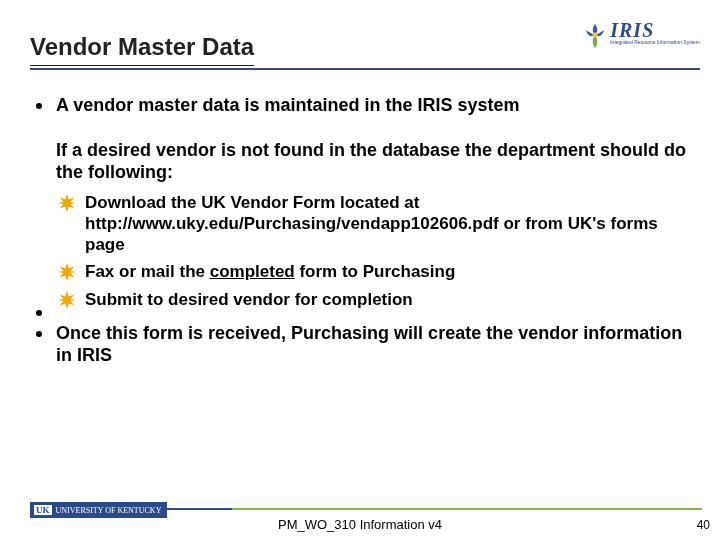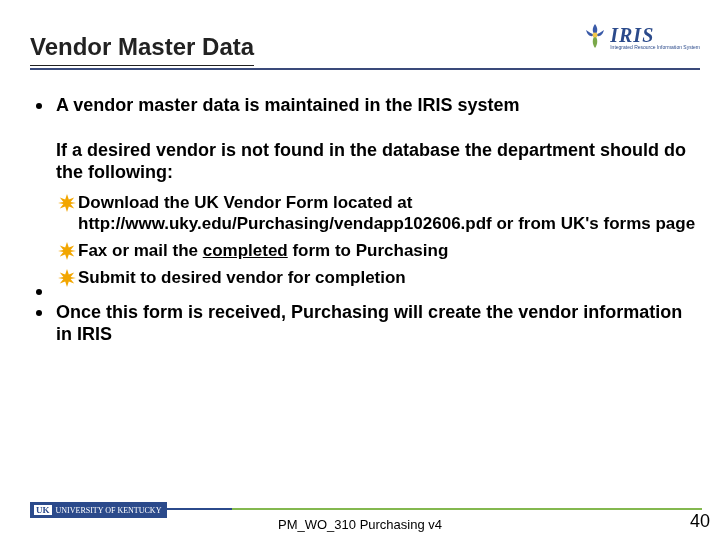--- a/index.html
+++ b/index.html
@@ -30,21 +30,21 @@
   .title {
     font-size: 24px;
     font-weight: bold;
     color: #222;
     border-bottom: 1px solid #222;
     display: inline-block;
     padding-bottom: 4px;
   }
   .logo-box {
     display: flex;
-    align-items: flex-end;
+    align-items: flex-start;
     gap: 0;
     margin-bottom: 16px;
   }
   .iris-flower {
     width: 30px;
     height: 30px;
     position: relative;
   }
   .iris-text {
     display: flex;
@@ -87,20 +87,21 @@
   }
   .sub-list {
     margin-top: 8px;
     margin-left: 2px;
   }
   .sub-row {
     display: flex;
     align-items: flex-start;
     margin-bottom: 6px;
     font-size: 17px;
+    gap: 7px;
   }
   .burst {
     width: 18px;
     height: 18px;
     flex: 0 0 auto;
     margin-top: 2px;
     margin-right: 2px;
   }
   .burst svg { display: block; }
   .underline { text-decoration: underline; }
@@ -150,21 +151,21 @@
     left: 0; right: 0;
     bottom: 8px;
     text-align: center;
     font-size: 13px;
     color: #000;
   }
   .page-num {
     position: absolute;
     right: 10px;
     bottom: 8px;
-    font-size: 18px;
+    font-size: 12px;
     margin-left: 32px;
   }
 </style>
 </head>
 <body>
 
 <div class="slide">
 
   <div class="header-row">
     <span class="title">Vendor Master Data</span>
@@ -236,16 +237,16 @@
       <div class="bullet-text">Once this form is received, Purchasing will create the vendor information in IRIS</div>
     </div>
 
   </div>
 
   <div class="footer-line"></div>
   <div class="uk-logo">
     <span class="uk-mark">UK</span>
     <span>UNIVERSITY OF KENTUCKY</span>
   </div>
-  <div class="footer-center">PM_WO_310 Purchasing v4</div>
+  <div class="footer-center">PM_WO_310 Information v4</div>
   <div class="page-num">40</div>
 
 </div>
 
 </body></html>

